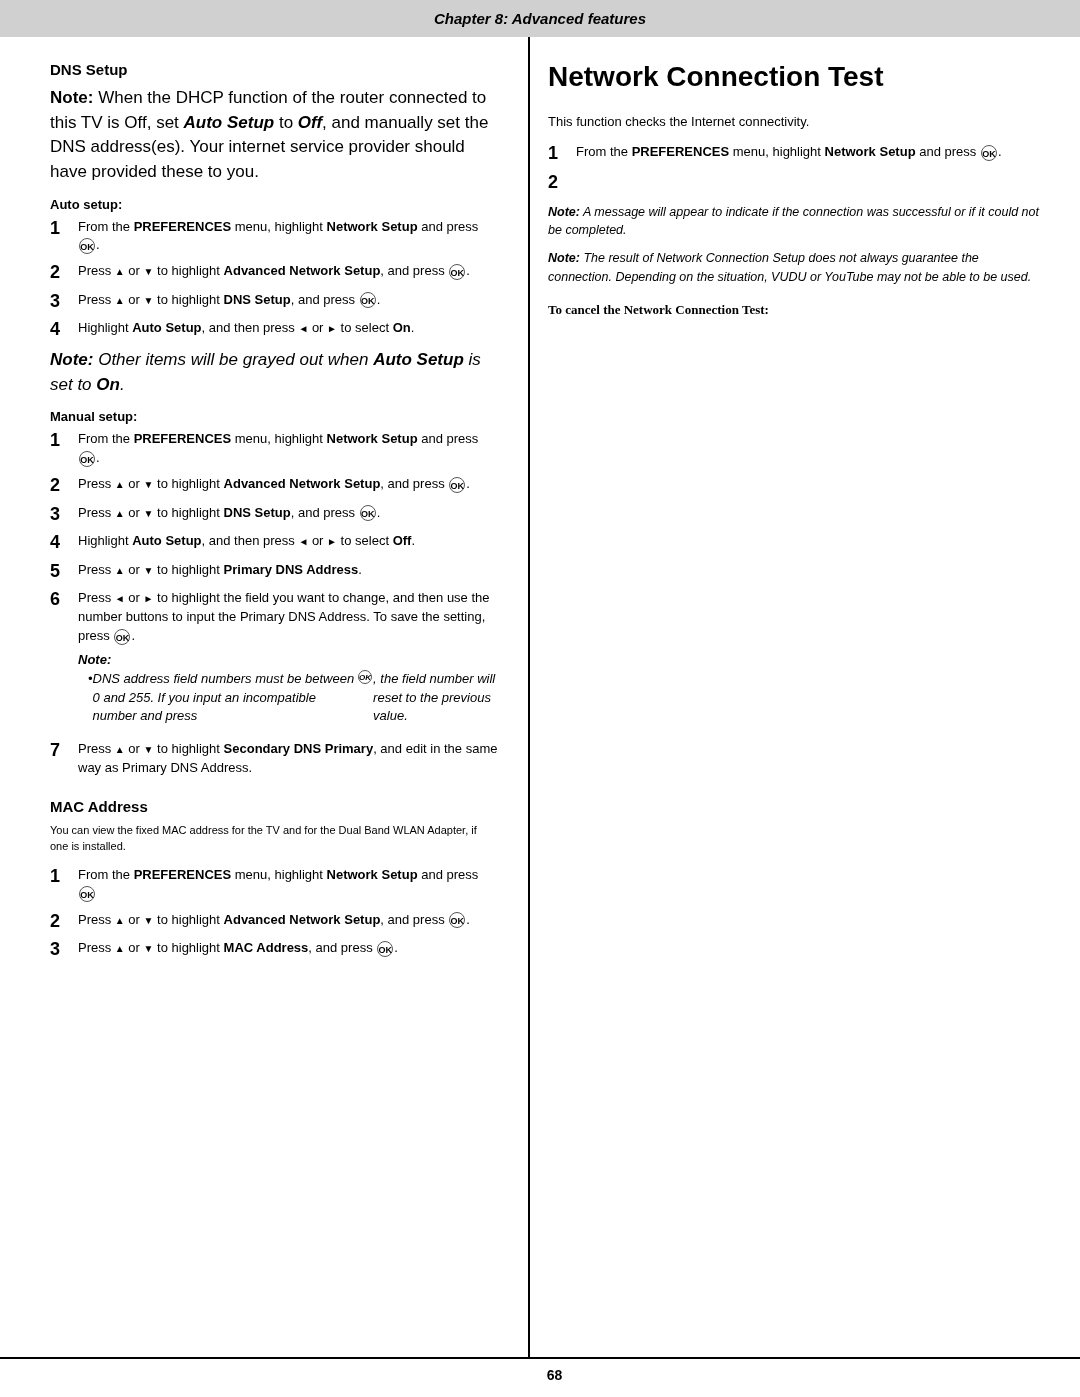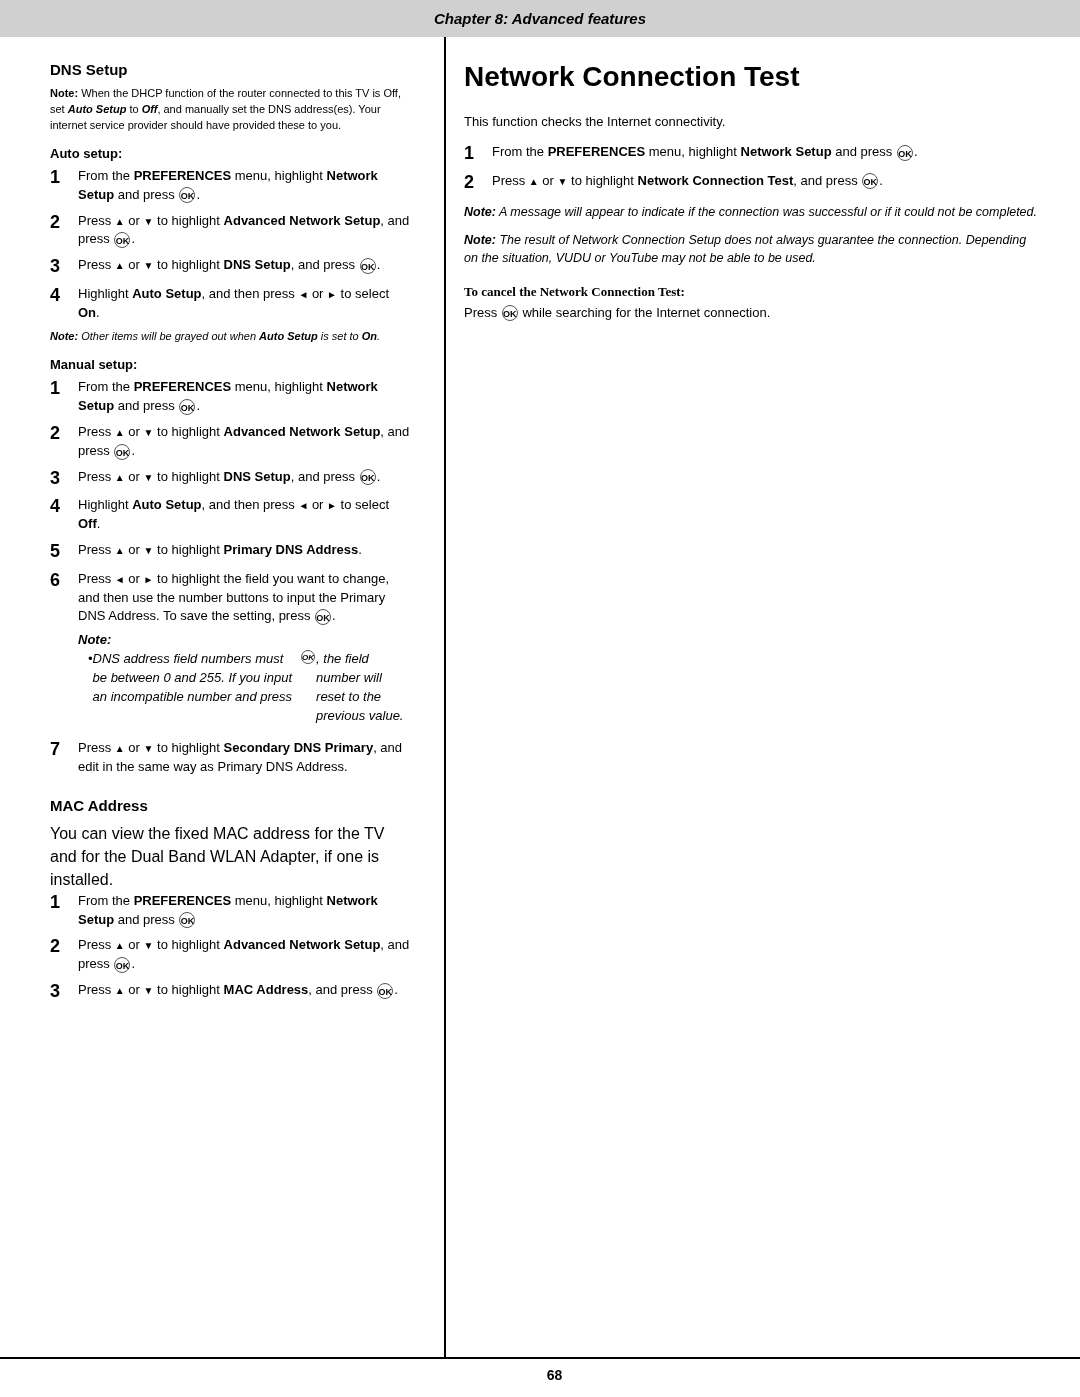--- a/index.html
+++ b/index.html
@@ -26,40 +26,40 @@
       font-weight: bold;
       font-size: 15px;
       margin-bottom: 0;
     }
     .content-area {
       display: flex;
       flex: 1;
       padding: 0;
     }
     .left-column {
-      width: 446px;
+      width: 530px;
       padding: 24px 30px 24px 50px;
       border-right: 2px solid #000;
     }
     .right-column {
       flex: 1;
       padding: 24px 40px 24px 18px;
     }
     h2.section-title {
       font-size: 15px;
       font-weight: bold;
       margin-bottom: 8px;
       margin-top: 18px;
     }
     h2.section-title:first-child {
       margin-top: 0;
     }
     .note-block {
       margin-bottom: 10px;
-      font-size: 11px;
+      font-size: 17px;
       line-height: 1.45;
     }
     .note-block .note-label {
       font-weight: bold;
     }
     .subsection-label {
       font-weight: bold;
       font-size: 13px;
       margin-top: 12px;
       margin-bottom: 6px;
@@ -253,21 +253,21 @@
           </span>
         </li>
 
         <li>
           <span class="step-num">7</span>
           <span class="step-content">Press <span class="arrow-up"></span> or <span class="arrow-down"></span> to highlight <span class="bold">Secondary DNS Primary</span>, and edit in the same way as Primary DNS Address.</span>
         </li>
       </ol>
 
       <h2 class="section-title" style="margin-top:20px;">MAC Address</h2>
-      <p style="font-size:16px; margin-bottom:0; line-height:1.45;">You can view the fixed MAC address for the TV and for the Dual Band WLAN Adapter, if one is installed.</p>
+      <p style="font-size:11px; margin-bottom:11px; line-height:1.45;">You can view the fixed MAC address for the TV and for the Dual Band WLAN Adapter, if one is installed.</p>
 
       <ol class="steps">
 
         <li>
           <span class="step-num">1</span>
           <span class="step-content">From the <span class="bold">PREFERENCES</span> menu, highlight <span class="bold">Network Setup</span> and press <span class="ok-btn">OK</span></span>
         </li>
 
         <li>
           <span class="step-num">2</span>
@@ -290,35 +290,33 @@
 
       <ol class="steps">
 
         <li>
           <span class="step-num">1</span>
           <span class="step-content">From the <span class="bold">PREFERENCES</span> menu, highlight <span class="bold">Network Setup</span> and press <span class="ok-btn">OK</span>.</span>
         </li>
 
         <li>
           <span class="step-num">2</span>
-          <span class="step-content">Press <span class="arrow-up"></span> or <span class="arrow-down"></span> to highlight <span class="bold">Network Connection Test</span>, and press <span class="ok-btn">OK</span>.</span>
         </li>
       </ol>
 
       <div class="note-italic" style="margin-top:10px;">
         <span class="note-label">Note:</span><span> A message will appear to indicate if the connection was successful or if it could not be completed.</span>
       </div>
 
       <div class="note-italic" style="margin-top:10px;">
         <span class="note-label">Note:</span><span> The result of Network Connection Setup does not always guarantee the connection. Depending on the situation, VUDU or YouTube may not be able to be used.</span>
       </div>
 
       <div style="margin-top:16px;">
         <div class="cancel-label">To cancel the Network Connection Test:</div>
-        <div class="cancel-text">Press <span class="ok-btn">OK</span> while searching for the Internet connection.</div>
       </div>
 
     </div>
   </div>
 
   <div class="page-number-area">
     <span class="page-number">68</span>
   </div>
 
 </div>

